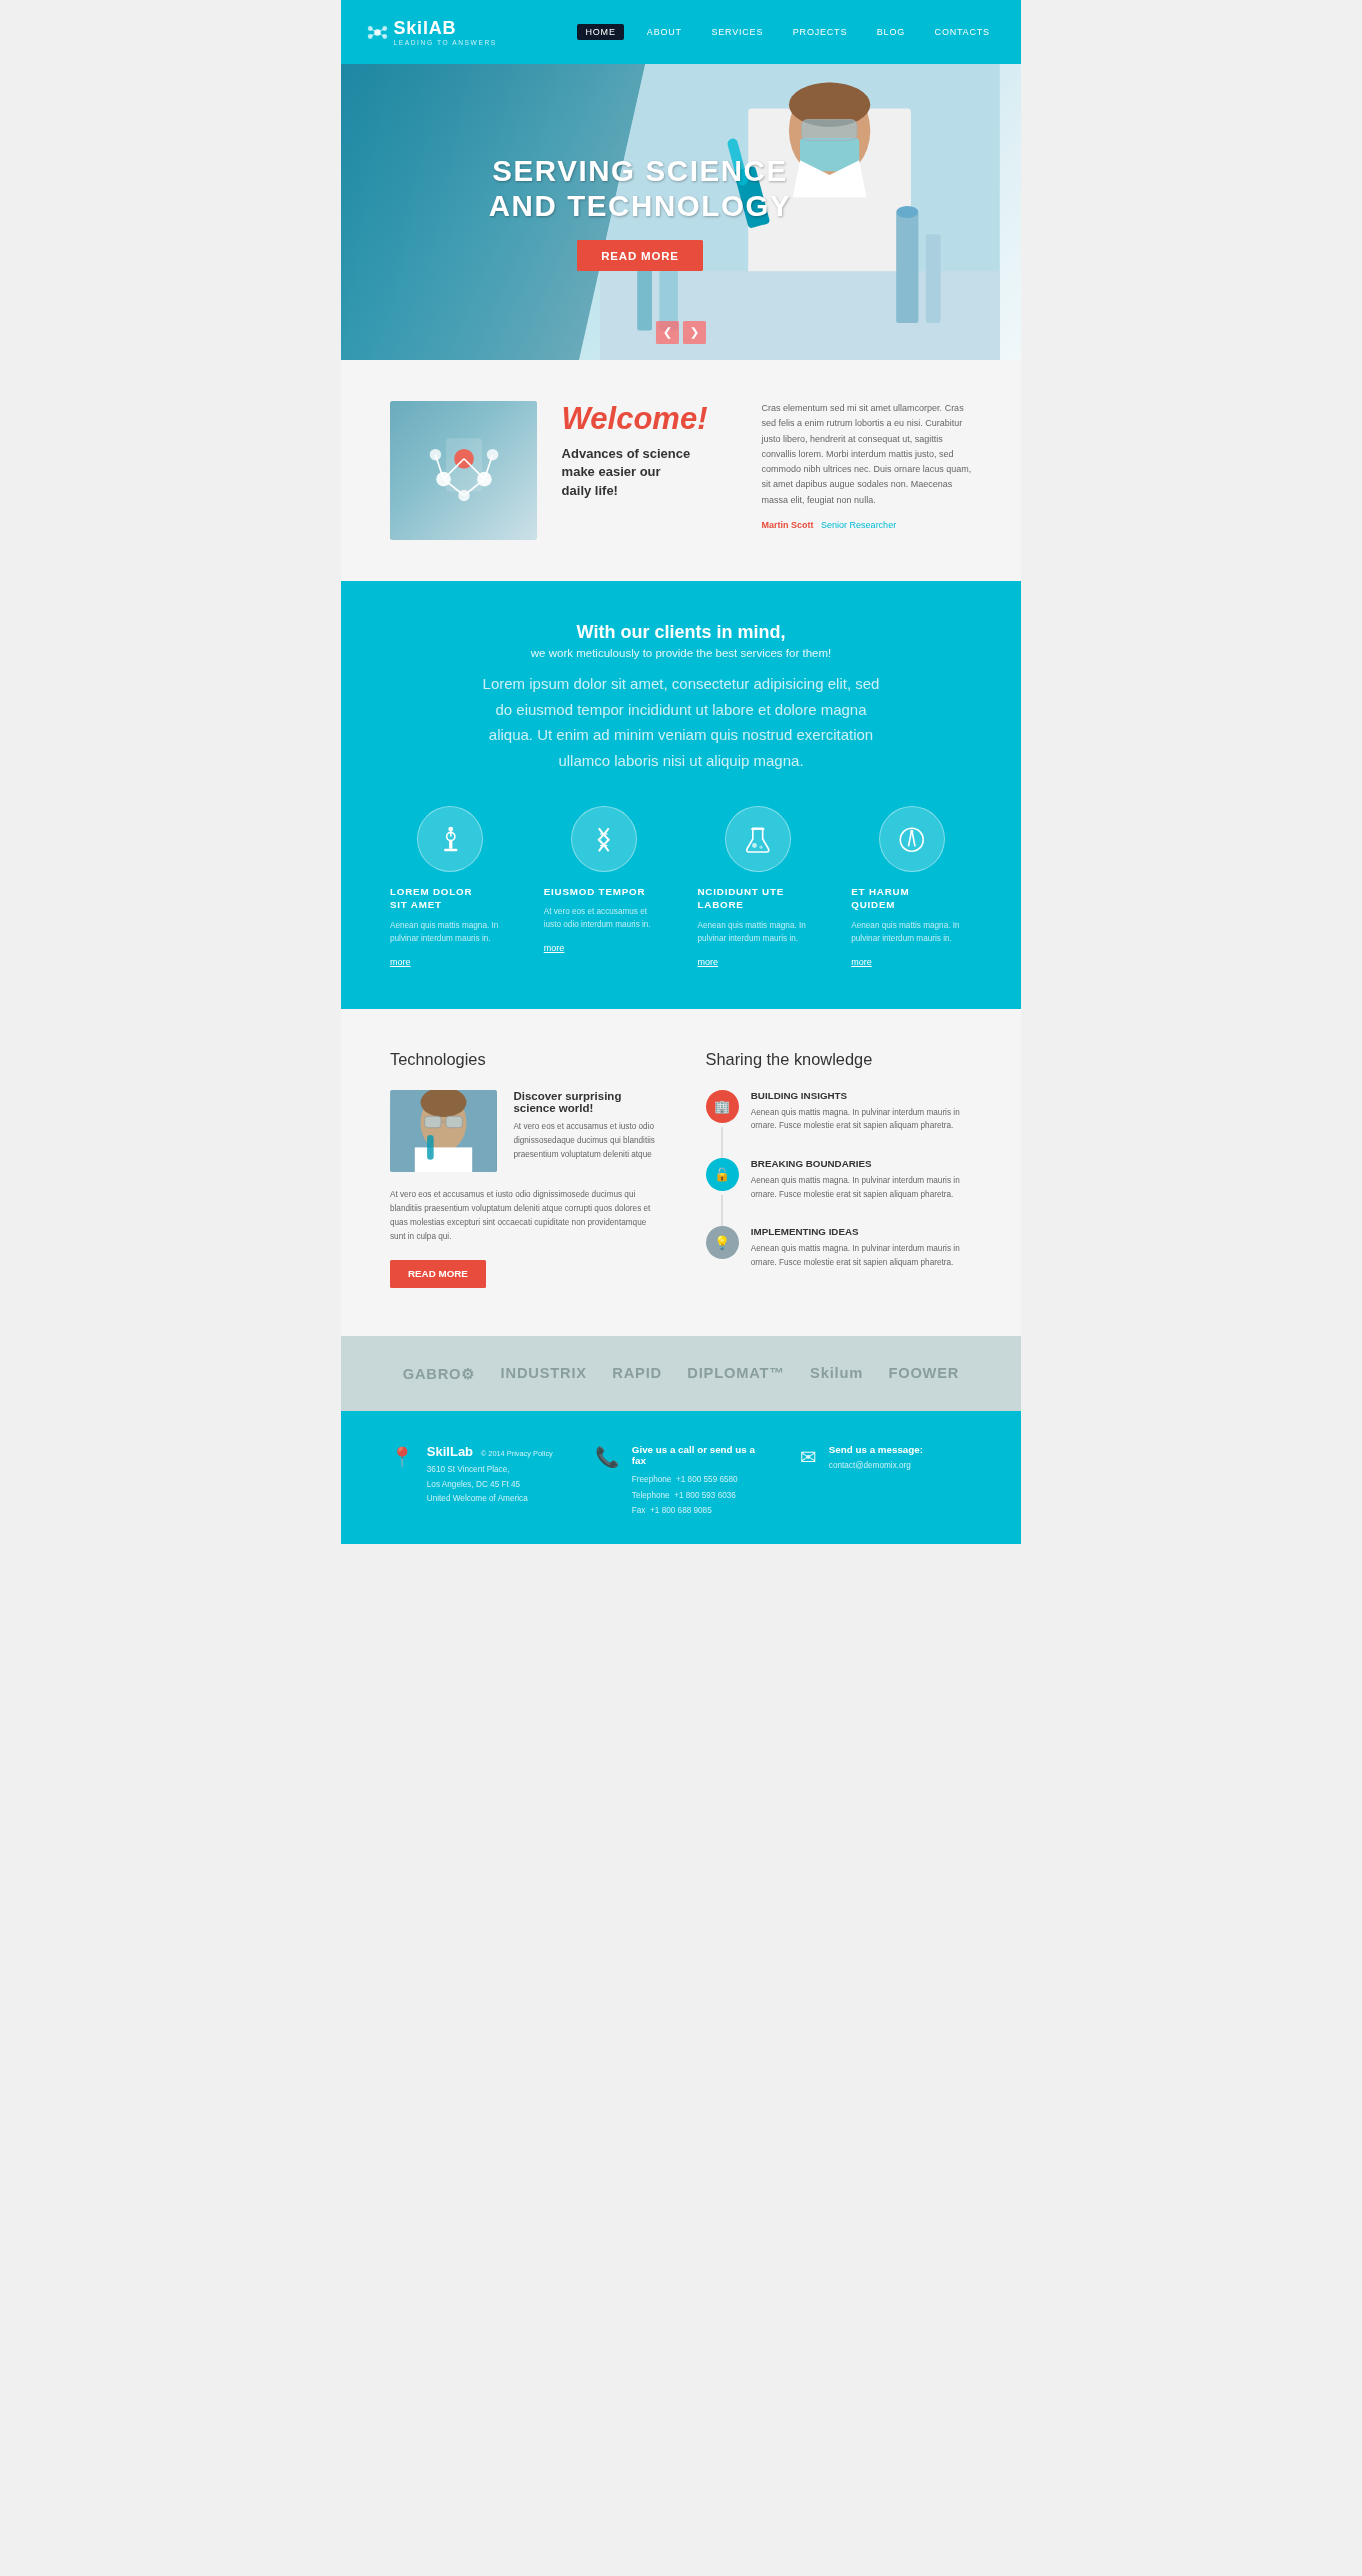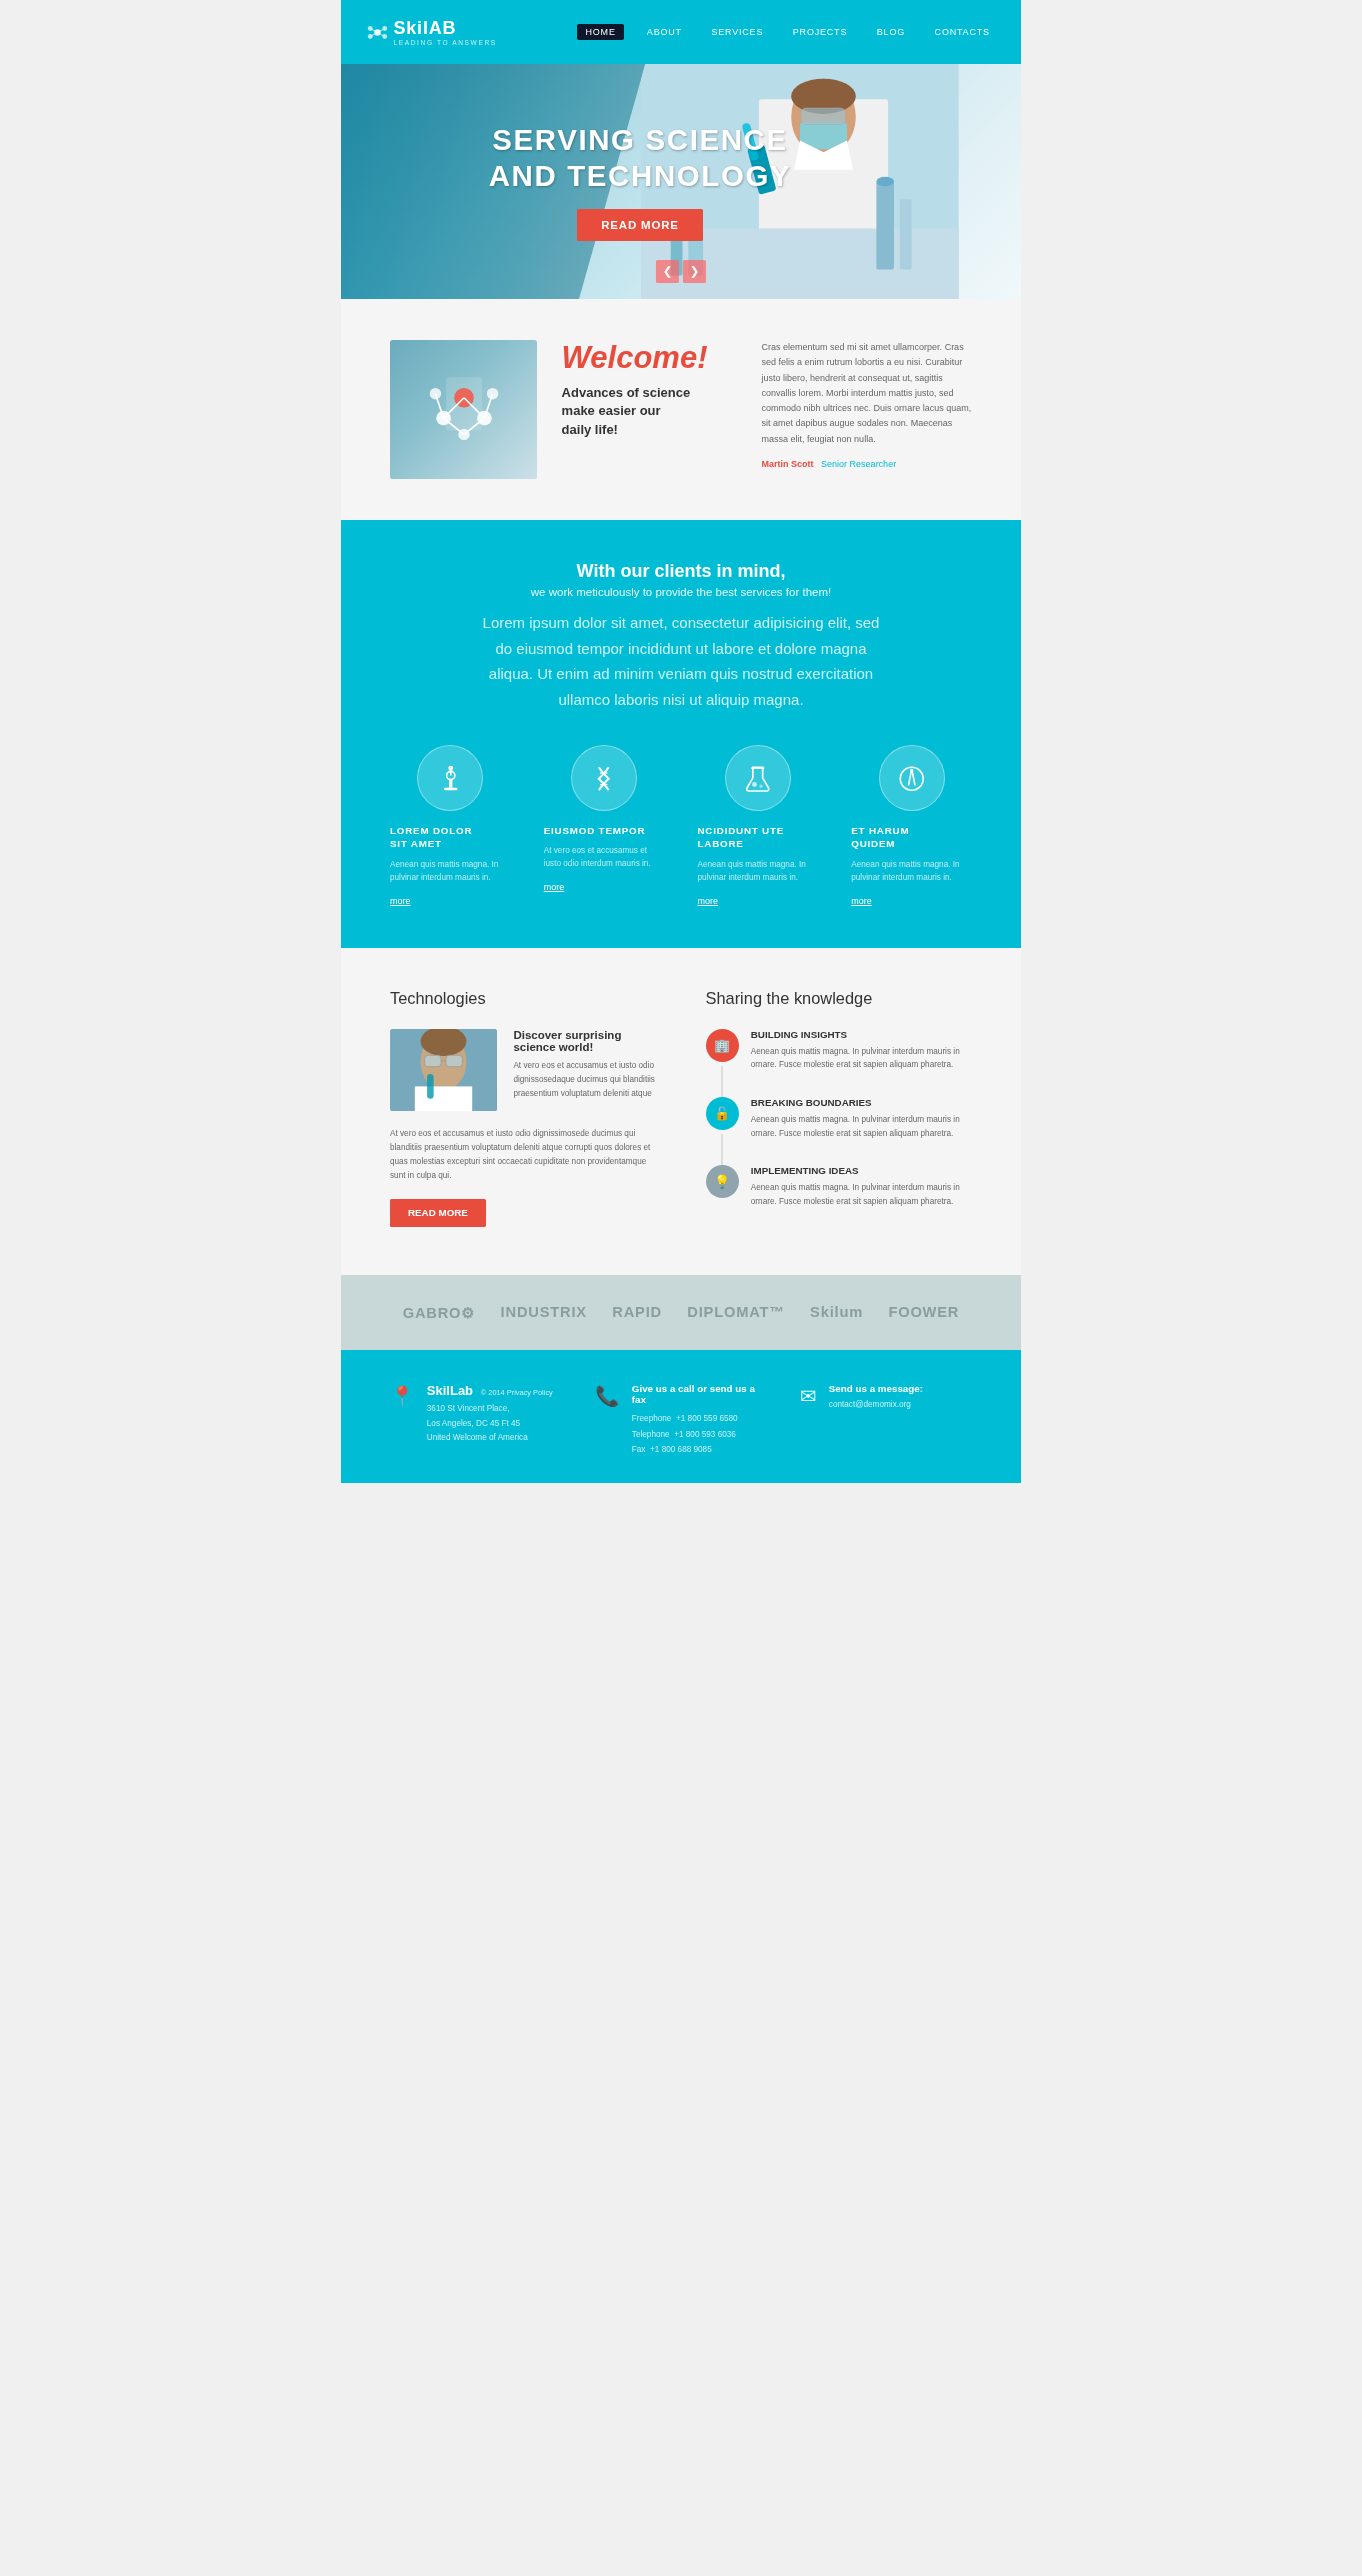--- a/index.html
+++ b/index.html
@@ -53,21 +53,21 @@
     }
     .nav-item.active {
       background: #0f172a;
       padding: 3.3px 8.2px;
       border-radius: 2px;
     }
 
     
     .hero {
       position: relative;
-      height: 235px;
+      height: 296px;
       background: linear-gradient(135deg, #4a9eb5 0%, #7ec8d8 30%, #b8dce6 60%, #e8f4f8 100%);
       overflow: hidden;
       display: flex;
       align-items: center;
       justify-content: center;
     }
     .hero-bg {
       position: absolute;
       inset: 0;
       background: linear-gradient(to right, rgba(0,120,150,0.6) 0%, rgba(0,80,100,0.3) 50%, rgba(200,230,240,0.2) 100%);

